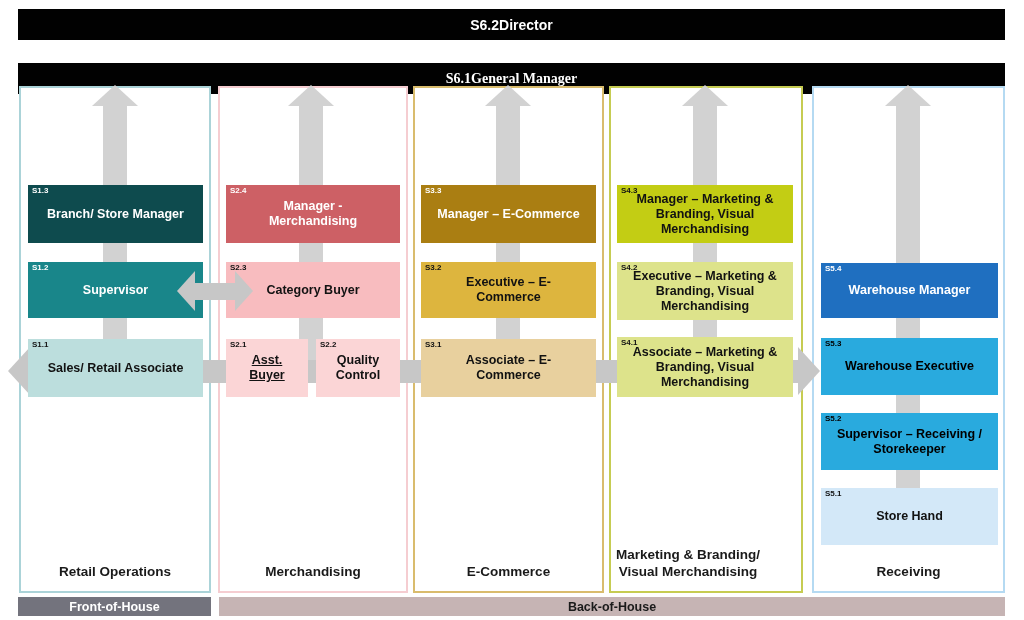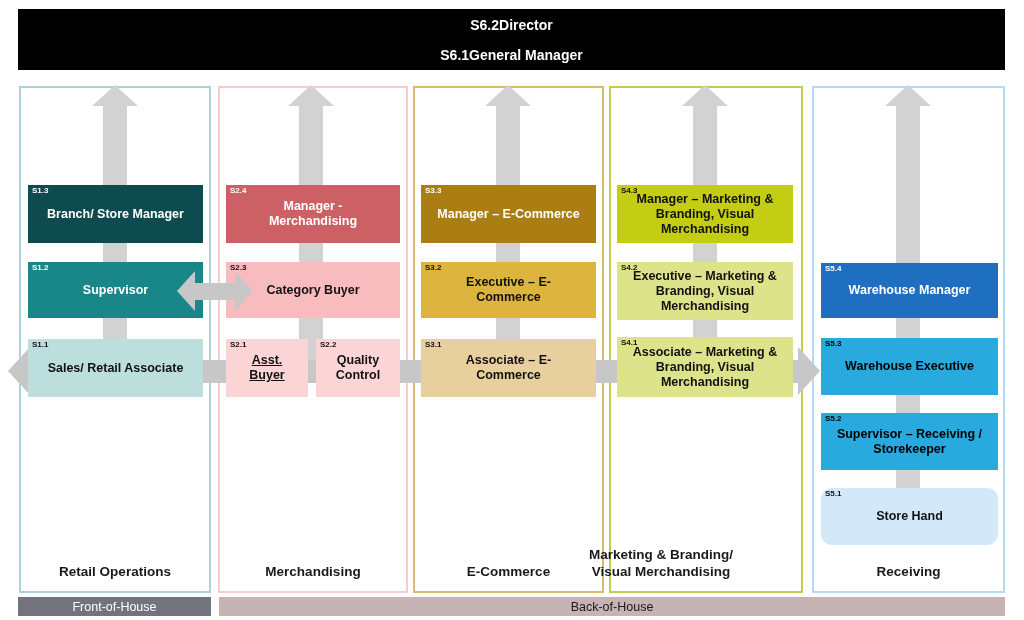--- a/index.html
+++ b/index.html
@@ -35,53 +35,53 @@
   .c-red{background:#cd6065;color:#fff;}
   .c-pink{background:#f8bcbf;color:#121212;}
   .c-pink-light{background:#fbd5d6;color:#121212;}
   .c-gold-dark{background:#aa7e12;color:#fff;}
   .c-gold{background:#ddb53e;color:#121212;}
   .c-tan{background:#e8d09e;color:#121212;}
   .c-chartreuse{background:#c3cd14;color:#121212;}
   .c-green-light{background:#dde38b;color:#121212;}
   .c-blue{background:#1f6fc0;color:#fff;}
   .c-blue-mid{background:#29aade;color:#000000;}
-  .c-blue-light{background:#d3e8f8;color:#121212;border-radius:11px;}
+  .c-blue-light{background:#d3e8f8;color:#121212;}
 
   
   .varrow-body{background:#d2d2d2;z-index:1;}
   .varrow-head{width:0;height:0;border-left:23px solid transparent;border-right:23px solid transparent;
                border-bottom:21px solid #d2d2d2;z-index:1;}
   .hband{background:#c7c7c7;z-index:1;}
   .hhead-left{width:0;height:0;border-top:24px solid transparent;border-bottom:24px solid transparent;
               border-right:22px solid #c7c7c7;z-index:1;}
   .hhead-right{width:0;height:0;border-top:24px solid transparent;border-bottom:24px solid transparent;
                border-left:22px solid #c7c7c7;z-index:1;}
   .dbl-body{background:#c7c7c7;z-index:4;}
   .dbl-left{width:0;height:0;border-top:20px solid transparent;border-bottom:20px solid transparent;
             border-right:18px solid #c7c7c7;z-index:4;}
   .dbl-right{width:0;height:0;border-top:20px solid transparent;border-bottom:20px solid transparent;
              border-left:18px solid #c7c7c7;z-index:4;}
 
   
   .footbar{position:absolute;top:597px;height:19px;display:flex;align-items:center;justify-content:center;
-           font-weight:400;font-size:12.5px;z-index:2;}
+           font-weight:700;font-size:12.5px;z-index:2;}
   .foh{left:18px;width:193px;background:#73737d;color:#ffffff;}
   .boh{left:219px;width:786px;background:#c6b4b4;color:#1a1a1a;}
 </style>
 </head>
 <body>
 
 <div id="stage">
 
   <div class="topbar" style="top:9px;">
     <span class="code">S6.2</span>
     <span>Director</span>
   </div>
-  <div class="topbar" style="top:39px;">
+  <div class="topbar" style="top:63px;font-family:Liberation Serif, serif;">
     <span class="code">S6.1</span>
     <span>General Manager</span>
   </div>
 
   <div class="column col1"></div>
   <div class="column col2"></div>
   <div class="column col3"></div>
   <div class="column col4"></div>
   <div class="column col5"></div>
 
@@ -155,21 +155,21 @@
     <span>Manager – Marketing &amp; Branding, Visual Merchandising</span>
   </div>
   <div class="box c-green-light" style="left:617px;top:262px;width:176px;height:58px;">
     <span class="code">S4.2</span>
     <span>Executive – Marketing &amp; Branding, Visual Merchandising</span>
   </div>
   <div class="box c-green-light" style="left:617px;top:337px;width:176px;height:60px;">
     <span class="code">S4.1</span>
     <span>Associate – Marketing &amp; Branding, Visual Merchandising</span>
   </div>
-  <div class="col-label" style="left:585px;top:547px;width:152px;">Marketing &amp; Branding/ Visual Merchandising</div>
+  <div class="col-label" style="left:612px;top:547px;width:152px;">Marketing &amp; Branding/ Visual Merchandising</div>
 
   <div class="box c-blue" style="left:821px;top:263px;width:177px;height:55px;">
     <span class="code">S5.4</span>
     <span>Warehouse Manager</span>
   </div>
   <div class="box c-blue-mid" style="left:821px;top:338px;width:177px;height:57px;">
     <span class="code">S5.3</span>
     <span>Warehouse Executive</span>
   </div>
   <div class="box c-blue-mid" style="left:821px;top:413px;width:177px;height:57px;">

